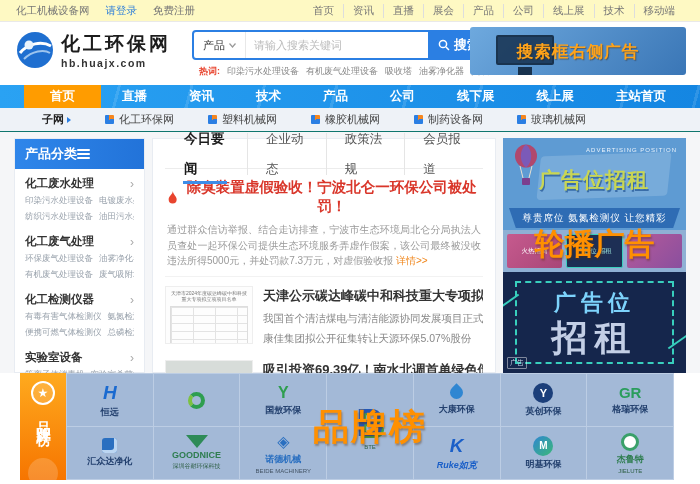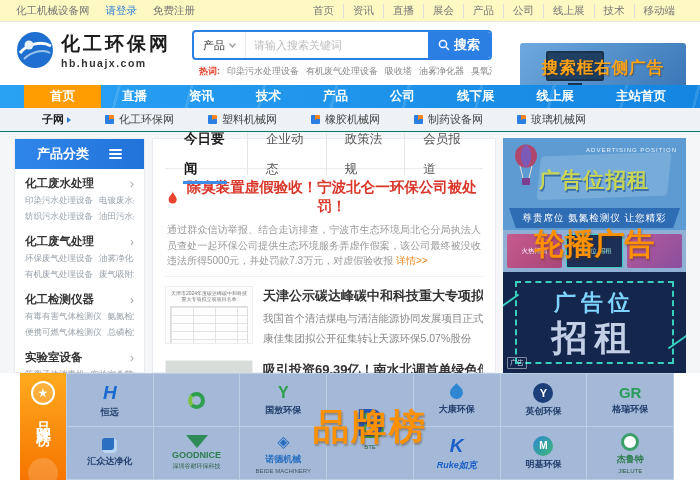--- a/index.html
+++ b/index.html
@@ -27,21 +27,21 @@
   .search-cat { width:52px; display:flex; align-items:center; justify-content:center; gap:4px;
     font-size:11px; color:#333; border-right:1px solid #e8e8e8; cursor:pointer; flex:none; }
   .search-input { flex:1; border:none; outline:none; font-size:11px; padding:0 8px; color:#333; min-width:0; }
   .search-input::placeholder { color:#bbb; }
   .search-btn { width:62px; flex:none; border:none; background:#2b7fe3; color:#fff; font-size:13px; font-weight:bold;
     display:flex; align-items:center; justify-content:center; gap:4px; cursor:pointer; }
   .hotwords { margin-top:5px; display:flex; align-items:center; gap:7px; font-size:9px; color:#888;
     white-space:nowrap; overflow:hidden; }
   .hot-label { color:#e8442e; font-weight:bold; flex:none; }
   .hotwords .word { cursor:pointer; flex:none; }
-  .header-ad { position:absolute; right:14px; top:21px; width:166px; height:48px; border-radius:3px;
+  .header-ad { position:absolute; right:14px; top:5px; width:216px; height:48px; border-radius:3px;
     background:linear-gradient(135deg,#6ea9de,#3a76b6); overflow:hidden; cursor:pointer; }
   .monitor { position:absolute; left:26px; top:8px; width:58px; height:30px; background:#16314f;
     border:2px solid #0e2238; border-radius:2px; opacity:.85; }
   .monitor:after { content:""; position:absolute; left:20px; top:30px; width:14px; height:8px; background:#0e2238; }
   .header-ad-text { position:absolute; left:0; right:0; top:14px; text-align:center; font-size:16.5px;
     font-weight:bold; color:#ffa319; text-shadow:1px 1px 1px rgba(60,30,0,.45); letter-spacing:1px; }
 
   
   .mainnav { height:23px; background:linear-gradient(90deg,#2aa2f3,#1486e2); display:flex; padding-left:24px;
     position:relative; overflow:hidden; }
@@ -60,21 +60,21 @@
   .subnav-item { margin-left:34px; display:flex; align-items:center; gap:5px; cursor:pointer; }
   .win-icon { width:9px; height:9px; flex:none;
     background:conic-gradient(#f5861f 0 25%, #2b7fe3 0 100%); border-radius:1px; }
 
   
   .content { height:241px; background:#f5f6f8; padding:6px 14px 0; display:flex; gap:7px; }
 
   
   .sidebar { width:131px; flex:none; background:#fff; border:1px solid #e8ecf2; }
   .sidebar-head { height:30px; background:linear-gradient(90deg,#2f86ea,#2273d9); color:#fff;
-    display:flex; align-items:center; justify-content:space-between; padding:0 22px; font-size:13px; font-weight:bold; }
+    display:flex; align-items:center; justify-content:flex-start; padding:0 10px; font-size:13px; font-weight:bold; }
   .menu-icon { width:13px; display:flex; flex-direction:column; gap:2px; }
   .menu-icon i { height:2px; background:#fff; border-radius:1px; }
   .cat { padding:7px 10px 4px; }
   .cat-head { display:flex; justify-content:space-between; align-items:center; font-size:11.5px;
     font-weight:bold; color:#333; cursor:pointer; }
   .cat-head .arrow { color:#aaa; font-size:12px; font-weight:normal; }
   .cat-row { display:flex; gap:6px; margin-top:4px; font-size:8.5px; color:#9aa3ad; white-space:nowrap; overflow:hidden; }
   .cat-row span { cursor:pointer; }
 
   

